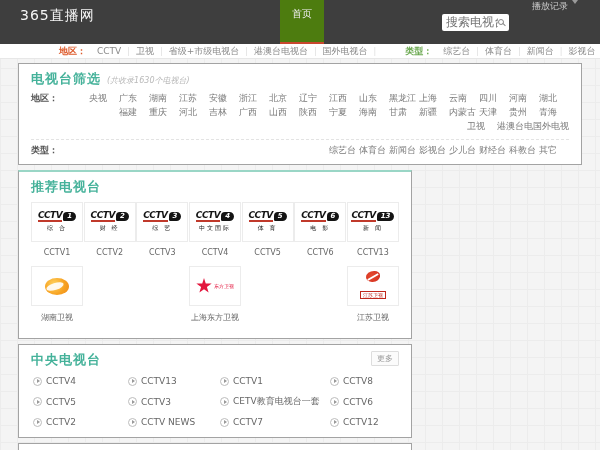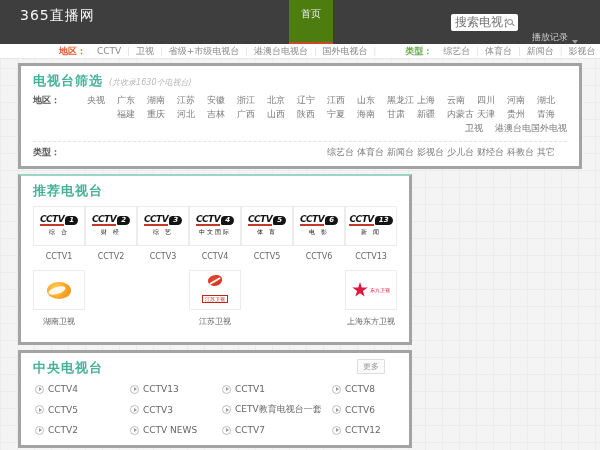--- a/index.html
+++ b/index.html
@@ -21,37 +21,37 @@
   .tab.active { background:#4d7c0f; border-bottom:2px solid #c8472e; }
   .tab.plain { background:#303030; }
   .searchwrap { display:flex; align-items:center; margin-left:118px; }
   .search { width:67px; height:17px; background:#fff; border:none; border-radius:2px;
             display:flex; align-items:center; padding:0 4px; }
   .search input { border:none; outline:none; width:52px; font-size:12px; color:#777; background:transparent;
                   font-family:"DejaVu Sans","Liberation Sans",sans-serif; }
   .mag { width:6px; height:6px; border:1px solid #8a8a8a; border-radius:50%; position:relative; flex:none; }
   .mag::after { content:""; position:absolute; width:4px; height:1px; background:#8a8a8a;
                 transform:rotate(45deg); right:-3px; bottom:-1px; }
-  .history { display:flex; align-items:flex-end; gap:4px; color:#c9c9c9; font-size:9px;
-             margin-left:14px; margin-right:22px; cursor:pointer; white-space:nowrap; }
+  .history { display:flex; align-items:flex-start; gap:4px; color:#c9c9c9; font-size:9px;
+             margin-left:23px; margin-right:22px; cursor:pointer; white-space:nowrap; }
   .caret { width:0; height:0; border-left:3px solid transparent; border-right:3px solid transparent;
            border-top:4px solid #9a9a9a; display:inline-block; }
   
   .subnav { height:15px; background:#fff; border-bottom:1px solid #e7e7e7; display:flex; align-items:center;
             font-size:9px; padding-left:59px; white-space:nowrap; }
   .subnav .grp { display:flex; align-items:center; }
   .grp-label { font-weight:bold; margin-right:8px; }
   .grp-label.region { color:#dd5a2b; }
   .grp-label.type { color:#6aa84f; }
   .subnav-link { color:#8a8a8a; cursor:pointer; padding:0 3px; }
   .sep { color:#ddd; font-size:8px; padding:0 3px; }
   .grp.type-grp { margin-left:26px; }
   
   .page { padding:4px 18px 0 18px; }
-  .panel { background:#fff; border:3px solid #a3a3a3; padding:6px 12px 6px 12px; }
+  .panel { background:#fff; border:1px solid #a3a3a3; padding:6px 12px 6px 12px; }
   .panel.narrow { width:394px; }
   .panel + .panel { margin-top:5px; }
   .panel-title { color:#45b29a; font-size:13px; font-weight:bold; letter-spacing:1px; }
   .title-row { display:flex; align-items:baseline; gap:6px; position:relative; margin-bottom:4px; }
   .subtitle { font-size:8px; color:#b8b8b8;font-style:italic; }
   
   .filter-row { display:flex; font-size:9px; line-height:13px; margin-top:2px; }
   .filter-label { font-weight:bold; color:#555; width:42px; flex:none; }
   .filter-items { display:flex; flex-wrap:wrap; flex:1;justify-content:flex-end; }
   .filter-item { min-width:30px; color:#7a7a7a; cursor:pointer; margin-bottom:1px; }
@@ -85,21 +85,21 @@
   .js-mark::after { content:""; position:absolute; width:12px; height:2px; background:#fff;
                     transform:rotate(-30deg); left:1px; top:5px; }
   .js-text { font-size:5px; color:#c0271b; border:1px solid #c0271b; padding:0 2px;
              display:inline-block; margin-top:2px; line-height:6px; white-space:nowrap; }
   
   .df-logo { display:flex; align-items:center; gap:2px; }
   .df-star { width:16px; height:16px; background:#e3173e;
              clip-path:polygon(50% 0%,61% 35%,98% 35%,68% 57%,79% 91%,50% 70%,21% 91%,32% 57%,2% 35%,39% 35%); }
   .df-text { font-size:5px; color:#e3173e; white-space:nowrap; }
   
-  .more-btn { position:absolute; right:12px; top:0; font-size:8px; color:#9a9a9a; border:1px solid #ddd;
+  .more-btn { position:absolute; right:0; top:0; font-size:8px; color:#9a9a9a; border:1px solid #ddd;
               background:#fbfbfb; padding:1px 5px; cursor:pointer; border-radius:1px; }
   .links-grid { display:grid; grid-template-columns:95px 92px 110px 90px; row-gap:9px; margin:7px 0 4px 2px; }
   .ch-link { display:flex; align-items:center; gap:4px; font-size:9px; color:#666;
              cursor:pointer; text-decoration:none; white-space:nowrap; }
   .play { width:9px; height:9px; border:1px solid #bdbdbd; border-radius:50%; flex:none;
           display:inline-flex; align-items:center; justify-content:center; }
   .play::after { content:""; width:0; height:0; border-left:3px solid #999;
                  border-top:2px solid transparent; border-bottom:2px solid transparent; margin-left:1px; }
 </style>
 </head>
@@ -288,32 +288,32 @@
           <div class="card-label">CCTV13</div>
         </div>
         <div class="card-cell">
           <div class="card-box">
             <div class="hunan-logo"></div>
           </div>
           <div class="card-label">湖南卫视</div>
         </div>
         <div class="card-cell">
           <div class="card-box">
-            <div class="js-logo"><div class="js-mark"></div><div class="js-text">江苏卫视</div></div>
-          </div>
-          <div class="card-label">江苏卫视</div>
-        </div>
-        <div class="card-cell">
-          <div class="card-box">
             <div class="df-logo">
               <div class="df-star"></div>
               <span class="df-text">东方卫视</span>
             </div>
           </div>
           <div class="card-label">上海东方卫视</div>
+        </div>
+        <div class="card-cell">
+          <div class="card-box">
+            <div class="js-logo"><div class="js-mark"></div><div class="js-text">江苏卫视</div></div>
+          </div>
+          <div class="card-label">江苏卫视</div>
         </div>
       </div>
   </div>
 
   <div class="panel narrow">
     <div class="title-row">
       <span class="panel-title">中央电视台</span>
       <span class="more-btn">更多</span>
     </div>
     <div class="links-grid" id="cctv-links">

